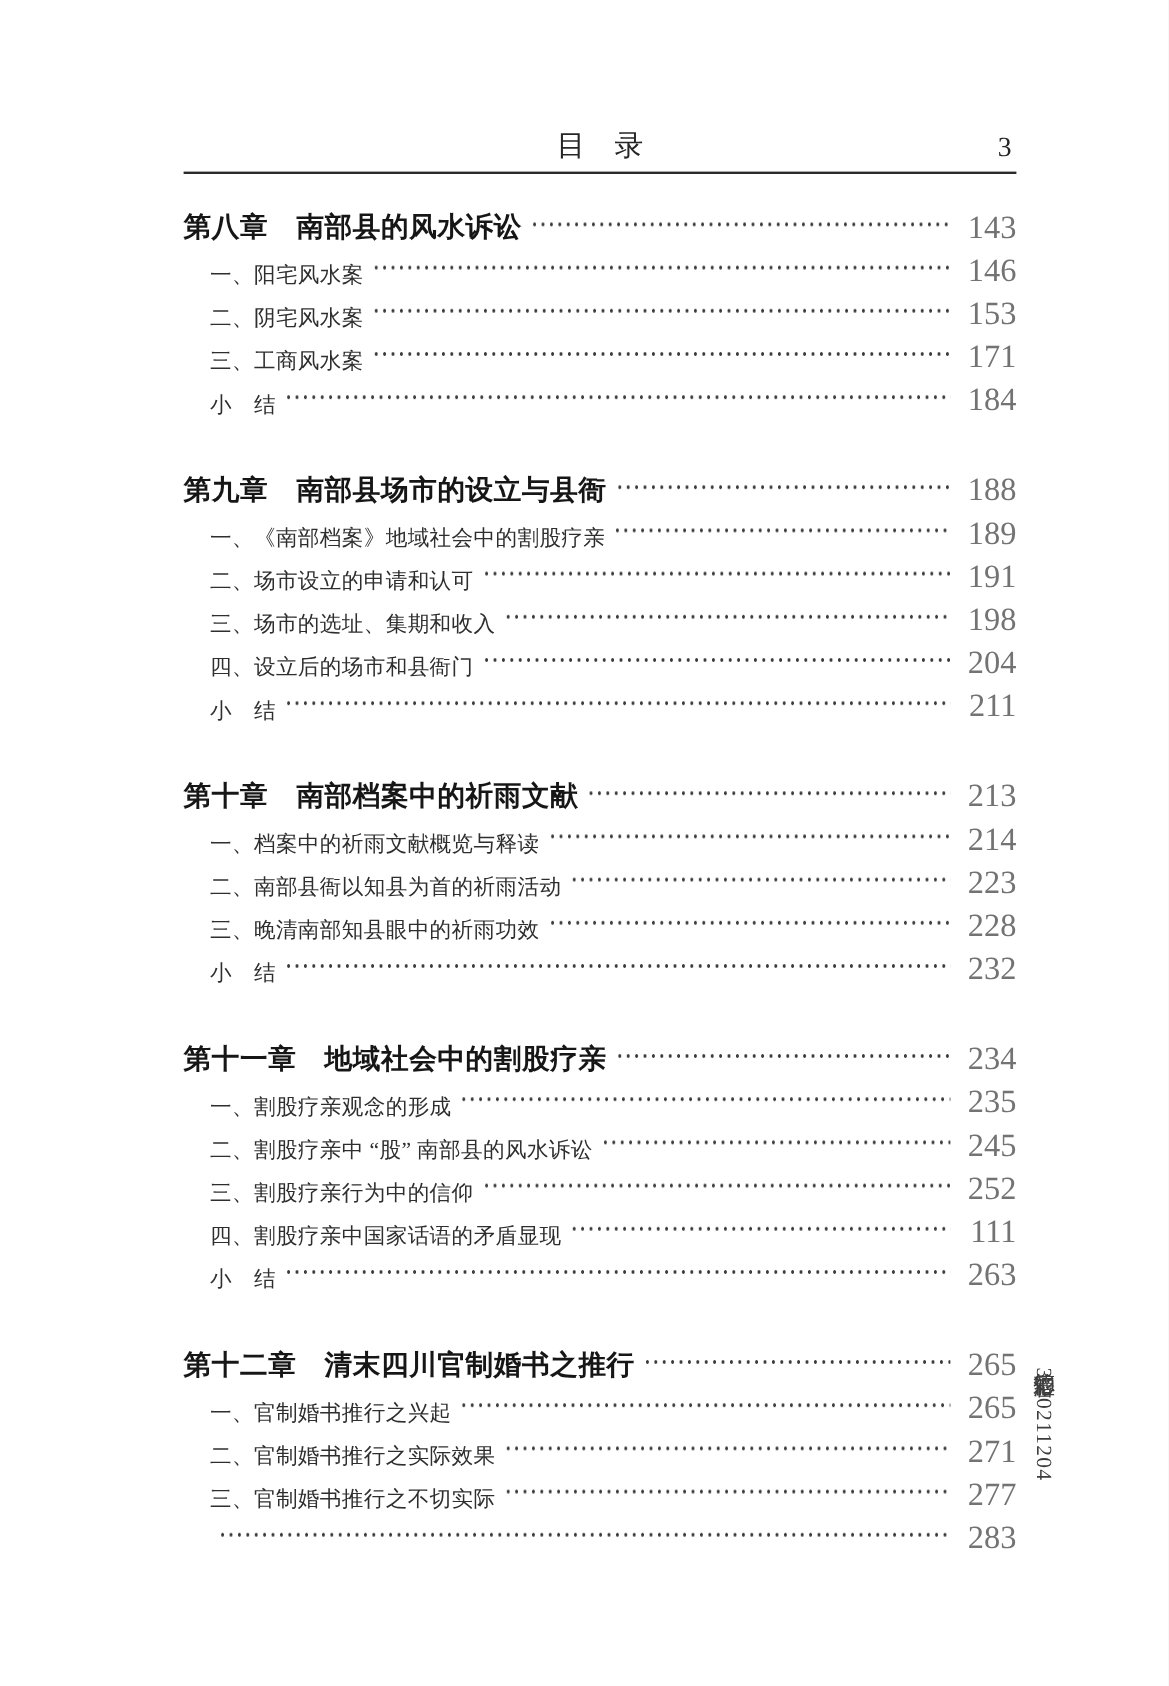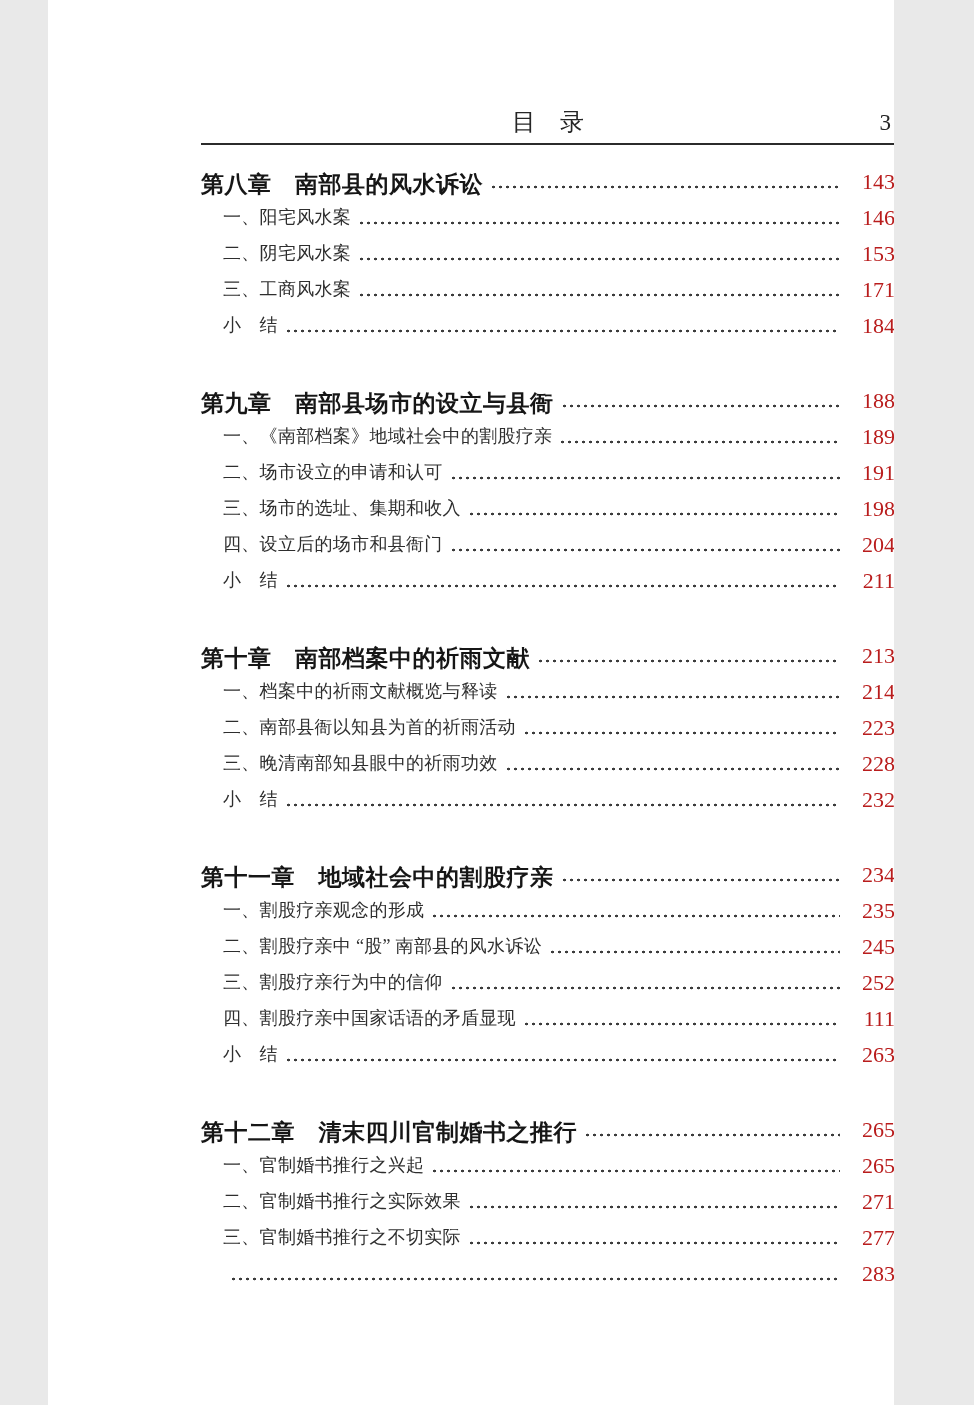--- a/index.html
+++ b/index.html
@@ -6,26 +6,25 @@
     --text:#2e2e2e;
     --chapter:#161616;
     --rule:#2b2b2b;
     --dots:#3c3c3c;
     --bg:#ffffff;
   }
   *{margin:0;padding:0;box-sizing:border-box;}
   html,body{background:#e9e9e9;}
   .page{
     position:relative;
-    width:846px;height:1405px;
+    width:974px;height:1405px;
     background:var(--bg);
     overflow:hidden;
     font-family:"Liberation Serif","DejaVu Serif",serif;
     color:var(--text);
-    margin-left:48px;
   }
   
   .page-header{
     position:absolute;
     left:153px;top:108px;width:694px;
     border-bottom:2px solid var(--rule);
     padding-bottom:7px;
     text-align:center;
   }
   .header-title{
@@ -42,21 +41,21 @@
   }
   
   .toc{
     position:absolute;
     left:153px;top:151px;width:694px;
   }
   .toc-section{margin-top:39px;}
   .toc-section:first-child{margin-top:18px;}
   .toc-row{
     display:flex;
-    align-items:flex-start;
+    align-items:flex-end;
     height:36px;
     white-space:nowrap;
   }
   .chapter-row .label{
     font-family:"Liberation Sans","DejaVu Sans",sans-serif;
     font-weight:700;
     font-size:23px;
     color:var(--chapter);
     letter-spacing:.5px;
   }
@@ -72,22 +71,22 @@
     margin:0 9px 0 7px;
     background-image:radial-gradient(circle,var(--dots) 1.25px,rgba(0,0,0,0) 1.6px);
     background-size:7px 100%;
     background-repeat:repeat-x;
     background-position:left center;
   }
   .pagenum{
     flex:0 0 auto;
     min-width:46px;
     text-align:right;
-    font-size:22px;
-    color:#b91c1c;
+    font-size:27px;
+    color:#737373;
     font-variant-numeric:lining-nums;
   }
   
   .edge-watermark{
     position:absolute;
     left:858px;top:1130px;
     height:185px;
     writing-mode:vertical-rl;
     text-orientation:mixed;
     font-size:18px;

